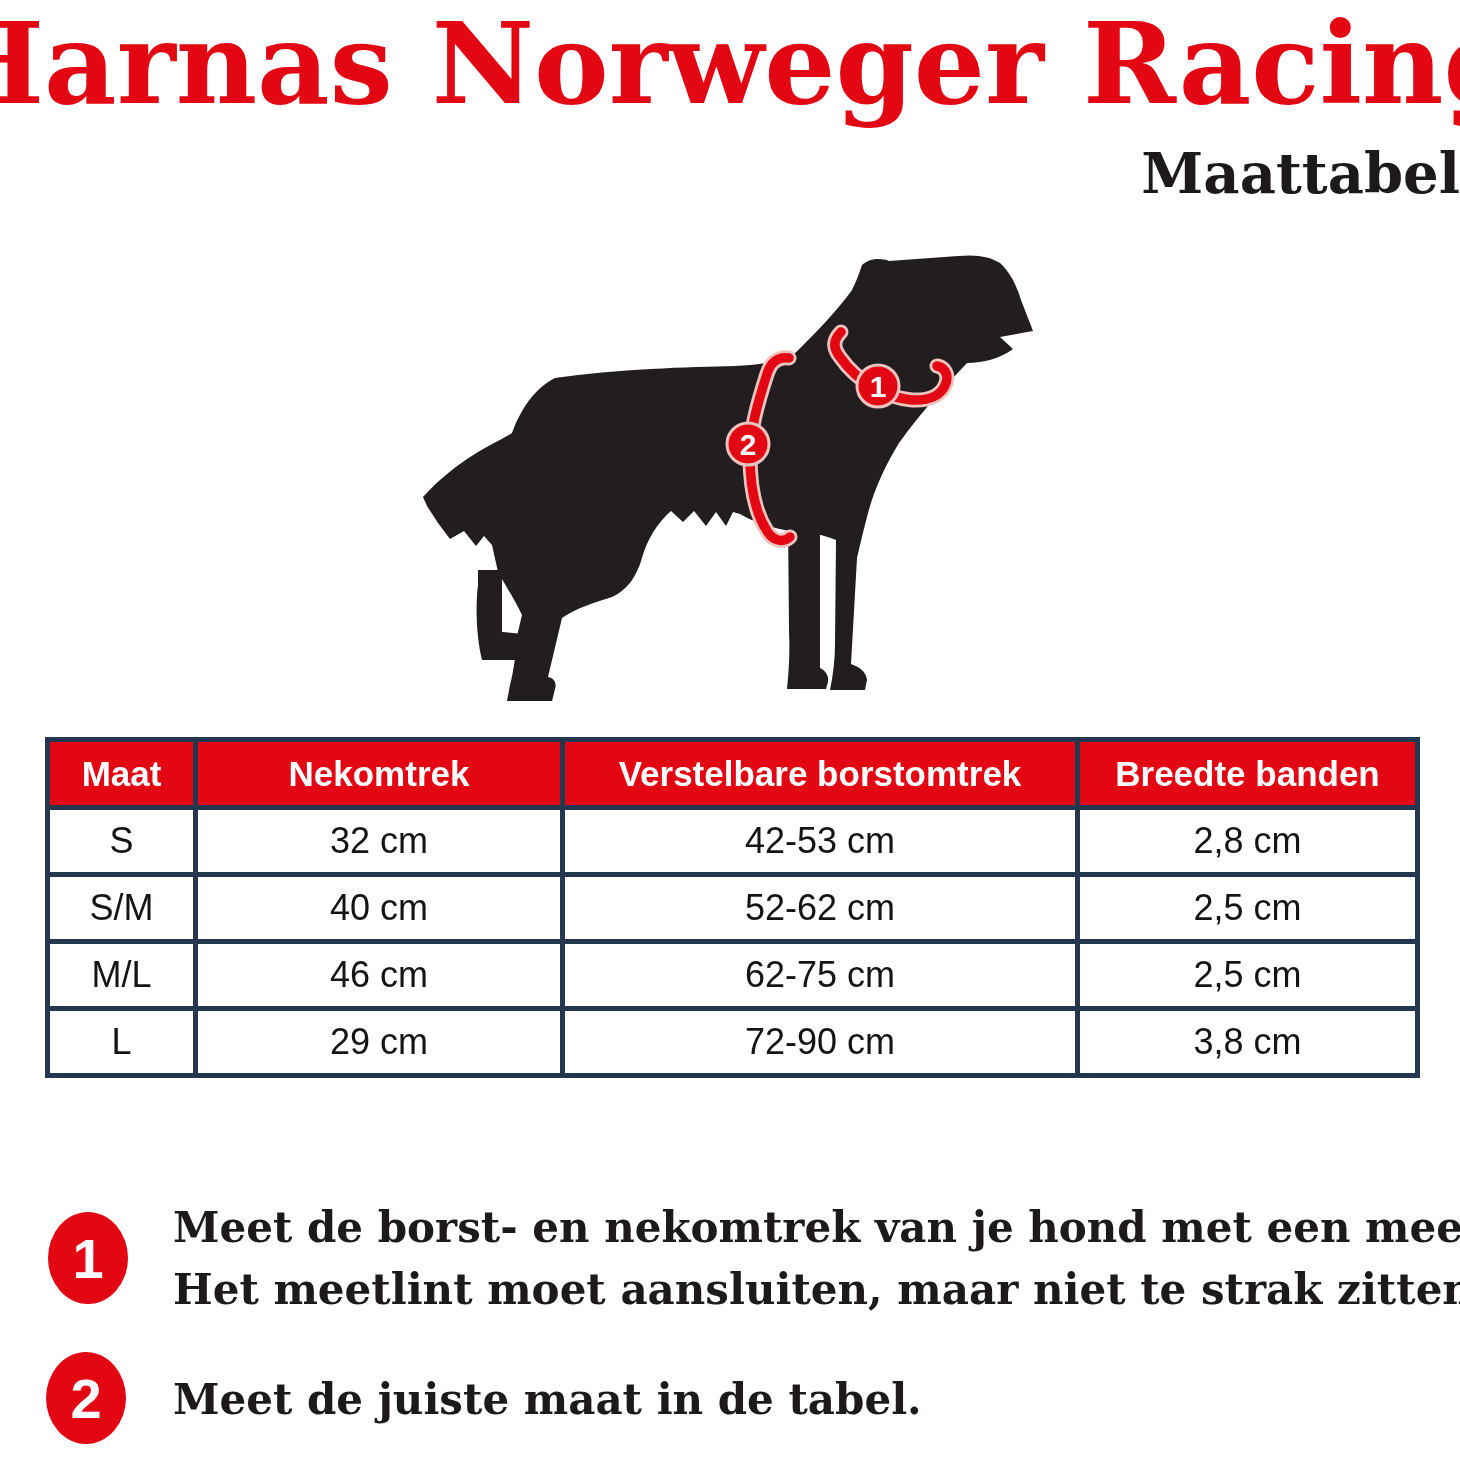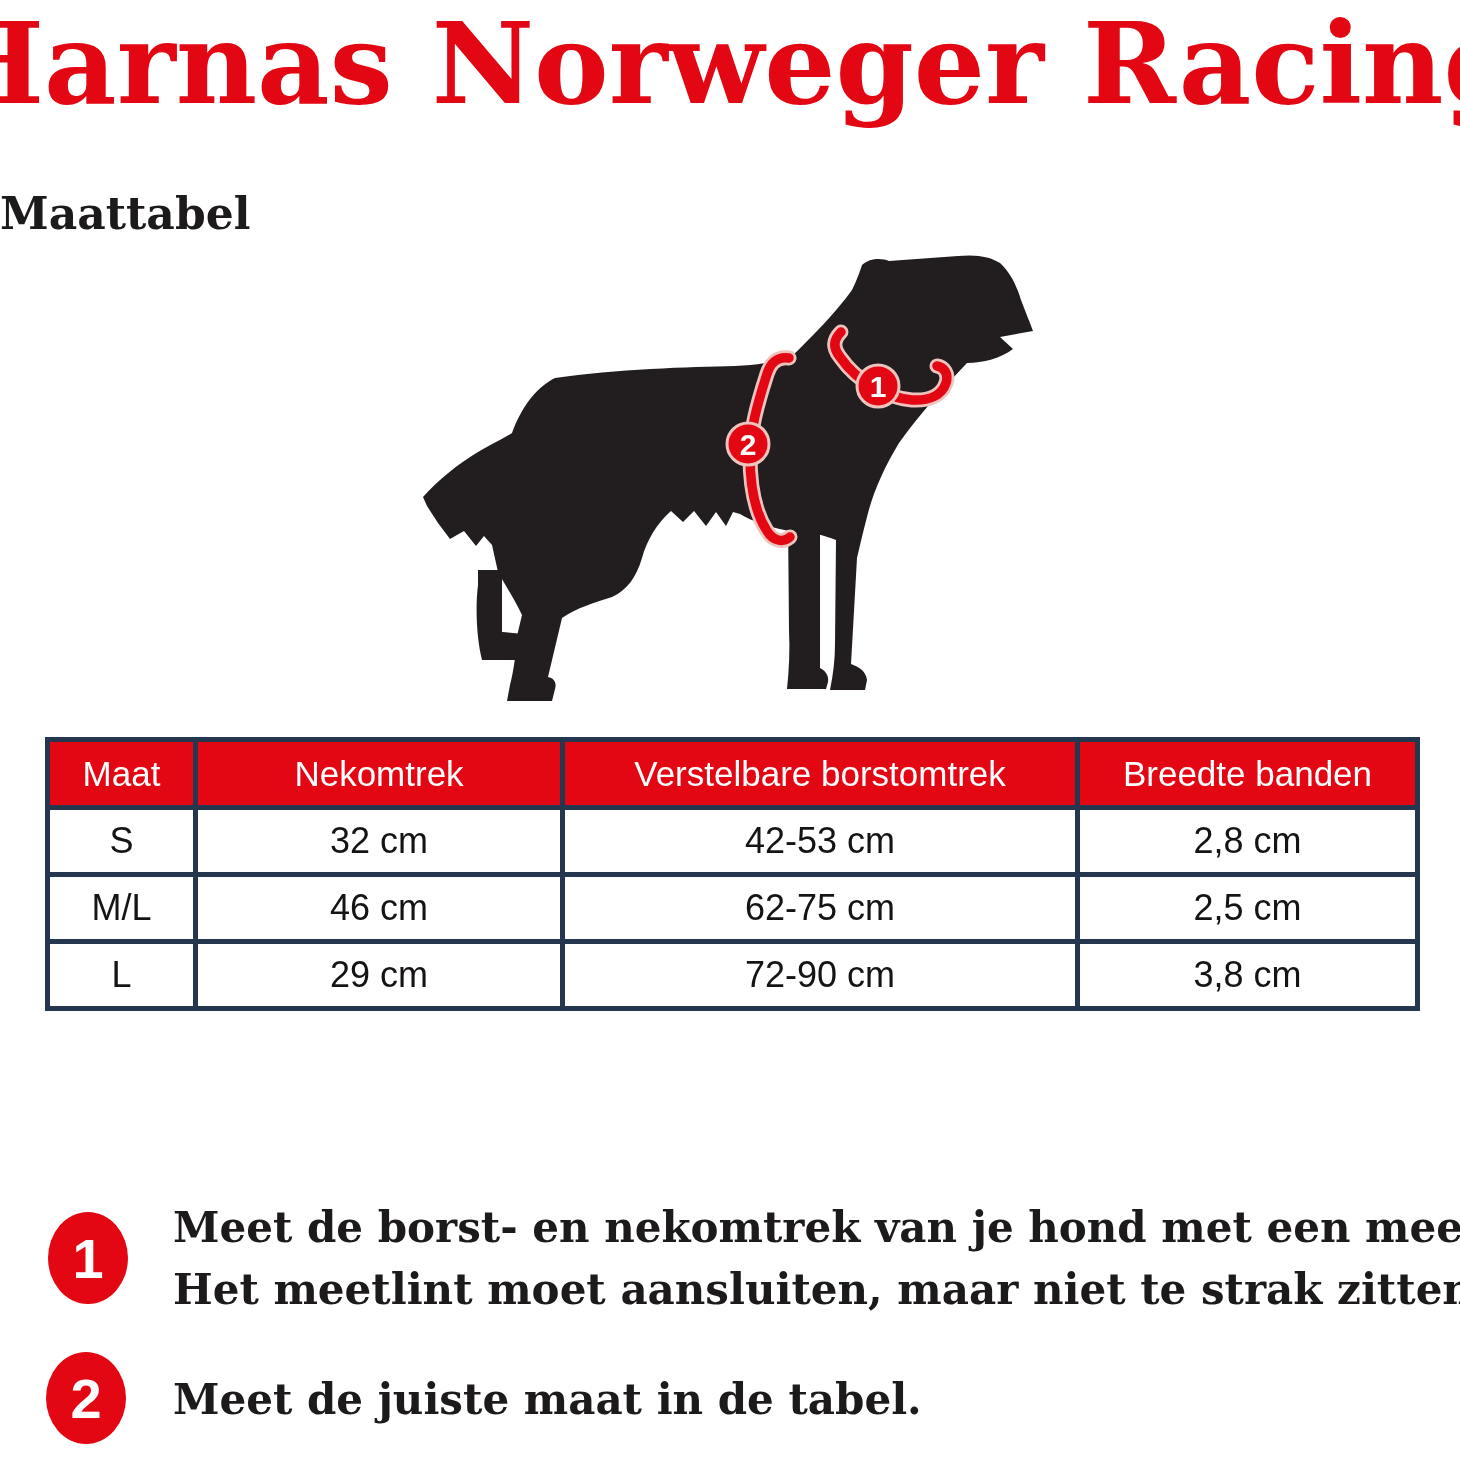--- a/index.html
+++ b/index.html
@@ -24,26 +24,25 @@
     white-space:nowrap;
     font-family:"DejaVu Serif", serif;
     font-weight:bold;
     font-size:112px;
     color:var(--red);
     line-height:1.1;
   }
   .subtitle{
     position:absolute;
     top:140px; left:0; width:100%;
-    text-align:left;
+    text-align:right;
     font-family:"DejaVu Serif", serif;
     font-weight:bold;
-    font-size:44px;
+    font-size:56px;
     color:var(--ink);
-    margin-top:48px;
   }
   .dog-wrap{
     position:absolute;
     left:400px; top:240px;
     width:660px; height:490px;
   }
   table.sizes{
     position:absolute;
     left:45px; top:737px;
     width:1370px;
@@ -52,21 +51,21 @@
   }
   table.sizes td, table.sizes th{
     border:5px solid var(--navy);
     text-align:center;
     vertical-align:middle;
     overflow:hidden;
   }
   table.sizes thead th{
     background:var(--red);
     color:#ffffff;
-    font-weight:normal;
+    font-weight:bold;
     font-size:35px;
     height:68px;
   }
   table.sizes tbody td{
     background:#ffffff;
     color:#161314;
     font-size:36px;
     height:67px;
   }
   .bullet{
@@ -189,20 +188,26 @@
     </tr>
   </thead>
   <tbody>
     <tr>
       <td>S</td>
       <td>32 cm</td>
       <td>42-53 cm</td>
       <td>2,8 cm</td>
     </tr>
     <tr>
+      <td>S/M</td>
+      <td>40 cm</td>
+      <td>52-62 cm</td>
+      <td>2,5 cm</td>
+    </tr>
+    <tr>
       <td>M/L</td>
       <td>46 cm</td>
       <td>62-75 cm</td>
       <td>2,5 cm</td>
     </tr>
     <tr>
       <td>L</td>
       <td>29 cm</td>
       <td>72-90 cm</td>
       <td>3,8 cm</td>

